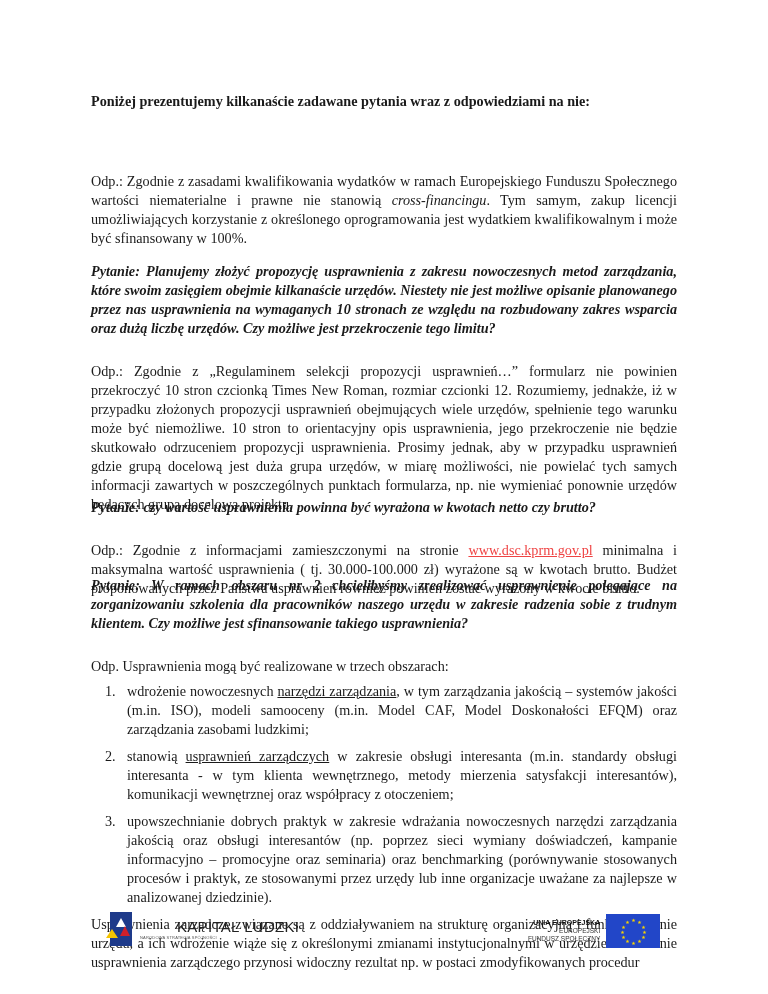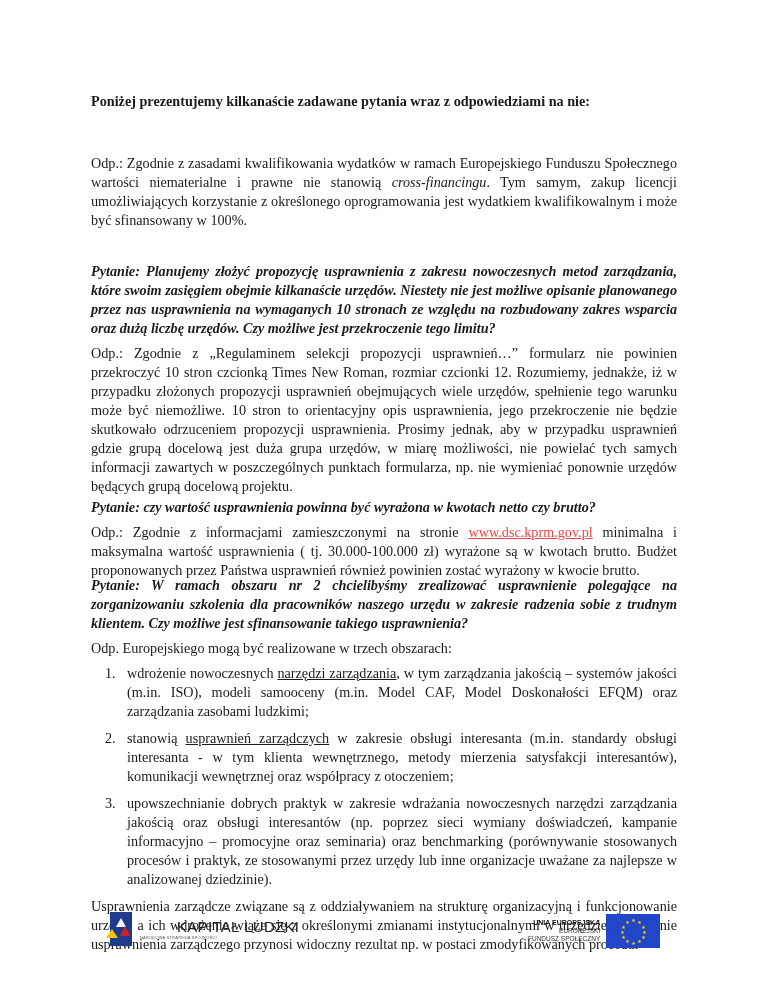--- a/index.html
+++ b/index.html
@@ -3,21 +3,21 @@
 <meta charset="utf-8">
 <style>
   html, body { margin: 0; padding: 0; background: #ffffff; }
   body { width: 768px; height: 994px; position: relative; overflow: hidden;
          font-family: "Liberation Serif", serif; color: #1a1a1a; }
   .page { position: absolute; left: 91px; top: 0; width: 586px; }
   p { margin: 0; font-size: 14.2px; line-height: 19px; text-align: justify; }
   .intro { position: absolute; top: 92px; font-weight: bold; }
   .q { font-weight: bold; font-style: italic; }
   .blk { position: absolute; left: 0; width: 586px; }
-  .ans { margin-top: 6px; }
+  .ans { margin-top: 24px; }
   a.link { color: #ef4444; text-decoration: underline; }
   .u { text-decoration: underline; }
   ol { margin: 6px 0 0 0; padding: 0; list-style: none; }
   ol li { position: relative; padding-left: 36px; margin-bottom: 8px; font-size: 14.2px; line-height: 19px; text-align: justify; }
   ol li .num { position: absolute; left: 14px; top: 0; }
   .footer { position: absolute; top: 900px; left: 0; width: 768px; height: 94px; }
   .kl { position: absolute; left: 110px; top: 12px; display: flex; align-items: center; }
   .kl-flag { width: 22px; height: 34px; background: #1e3a8a; position: relative; margin-right: 8px; }
   .kl-flag .y { position: absolute; left: -4px; top: 17px; width: 12px; height: 9px; background: #f5c400; clip-path: polygon(50% 0,100% 100%,0 100%); }
   .kl-flag .r { position: absolute; left: 10px; top: 14px; width: 10px; height: 10px; background: #d0202a; clip-path: polygon(50% 0,100% 100%,0 100%); }
@@ -46,21 +46,21 @@
     <p class="ans">Odp.: Zgodnie z „Regulaminem selekcji propozycji usprawnień…” formularz nie powinien przekroczyć 10 stron czcionką Times New Roman, rozmiar czcionki 12. Rozumiemy, jednakże, iż w przypadku złożonych propozycji usprawnień obejmujących wiele urzędów, spełnienie tego warunku może być niemożliwe. 10 stron to orientacyjny opis usprawnienia, jego przekroczenie nie będzie skutkowało odrzuceniem propozycji usprawnienia. Prosimy jednak, aby w przypadku usprawnień gdzie grupą docelową jest duża grupa urzędów, w miarę możliwości, nie powielać tych samych informacji zawartych w poszczególnych punktach formularza, np. nie wymieniać ponownie urzędów będących grupą docelową projektu.</p>
   </div>
 
   <div class="blk" style="top:498px;">
     <p class="q">Pytanie: czy wartość usprawnienia powinna być wyrażona w kwotach netto czy brutto?</p>
     <p class="ans"><span>Odp.: Zgodnie z informacjami zamieszczonymi na stronie </span><a class="link">www.dsc.kprm.gov.pl</a><span> minimalna i maksymalna wartość usprawnienia ( tj. 30.000-100.000 zł) wyrażone są w kwotach brutto. Budżet proponowanych przez Państwa usprawnień również powinien zostać wyrażony w kwocie brutto.</span></p>
   </div>
 
   <div class="blk" style="top:576px;">
     <p class="q">Pytanie: W ramach obszaru nr 2 chcielibyśmy zrealizować usprawnienie polegające na zorganizowaniu szkolenia dla pracowników naszego urzędu w zakresie radzenia sobie z trudnym klientem. Czy możliwe jest sfinansowanie takiego usprawnienia?</p>
-    <p class="ans">Odp. Europejskiego mogą być realizowane w trzech obszarach:</p>
+    <p class="ans">Odp. Usprawnienia mogą być realizowane w trzech obszarach:</p>
     <ol>
       <li>
         <span class="num">1.</span>
         <span>wdrożenie nowoczesnych </span><span class="u">narzędzi zarządzania</span><span>, w tym zarządzania jakością – systemów jakości (m.in. ISO), modeli samooceny (m.in. Model CAF, Model Doskonałości EFQM) oraz zarządzania zasobami ludzkimi;</span>
       </li>
       <li>
         <span class="num">2.</span>
         <span>stanowią </span><span class="u">usprawnień zarządczych</span><span> w zakresie obsługi interesanta (m.in. standardy obsługi interesanta - w tym klienta wewnętrznego, metody mierzenia satysfakcji interesantów), komunikacji wewnętrznej oraz współpracy z otoczeniem;</span>
       </li>
       <li>

